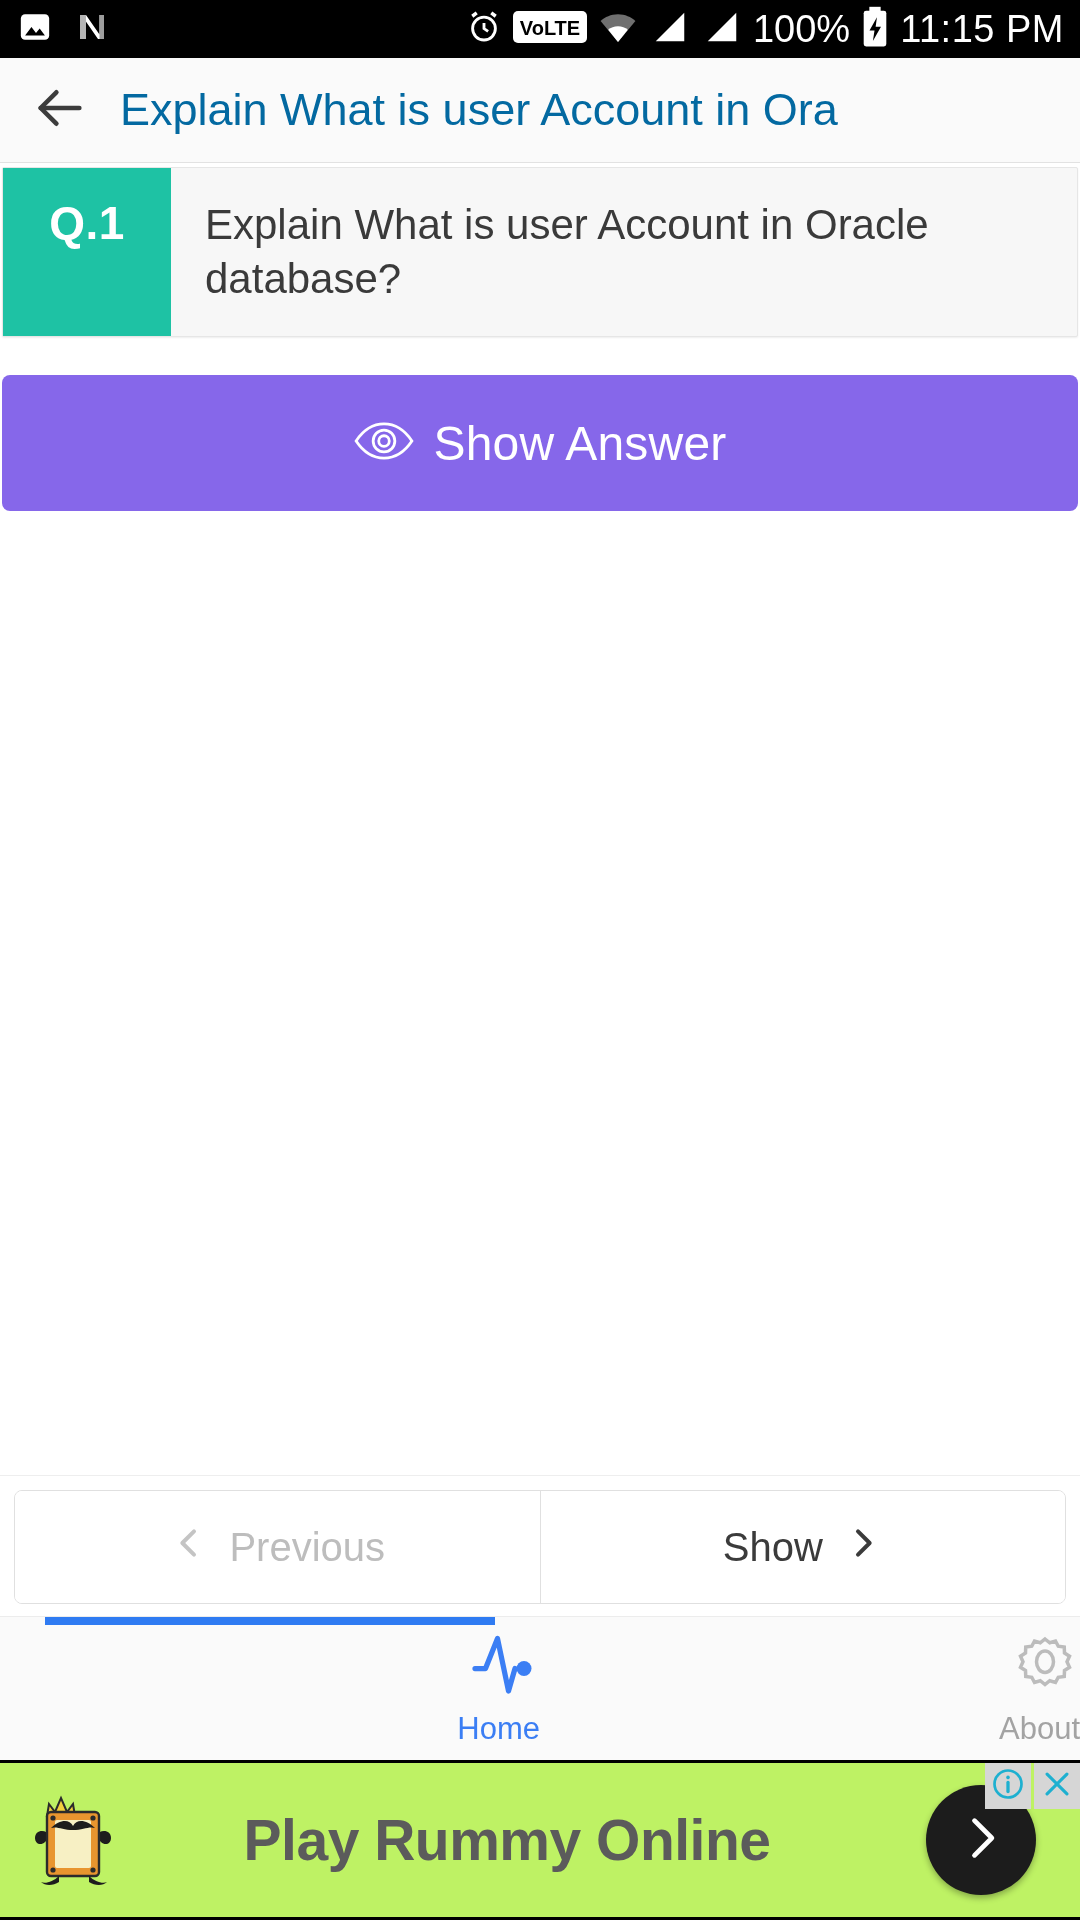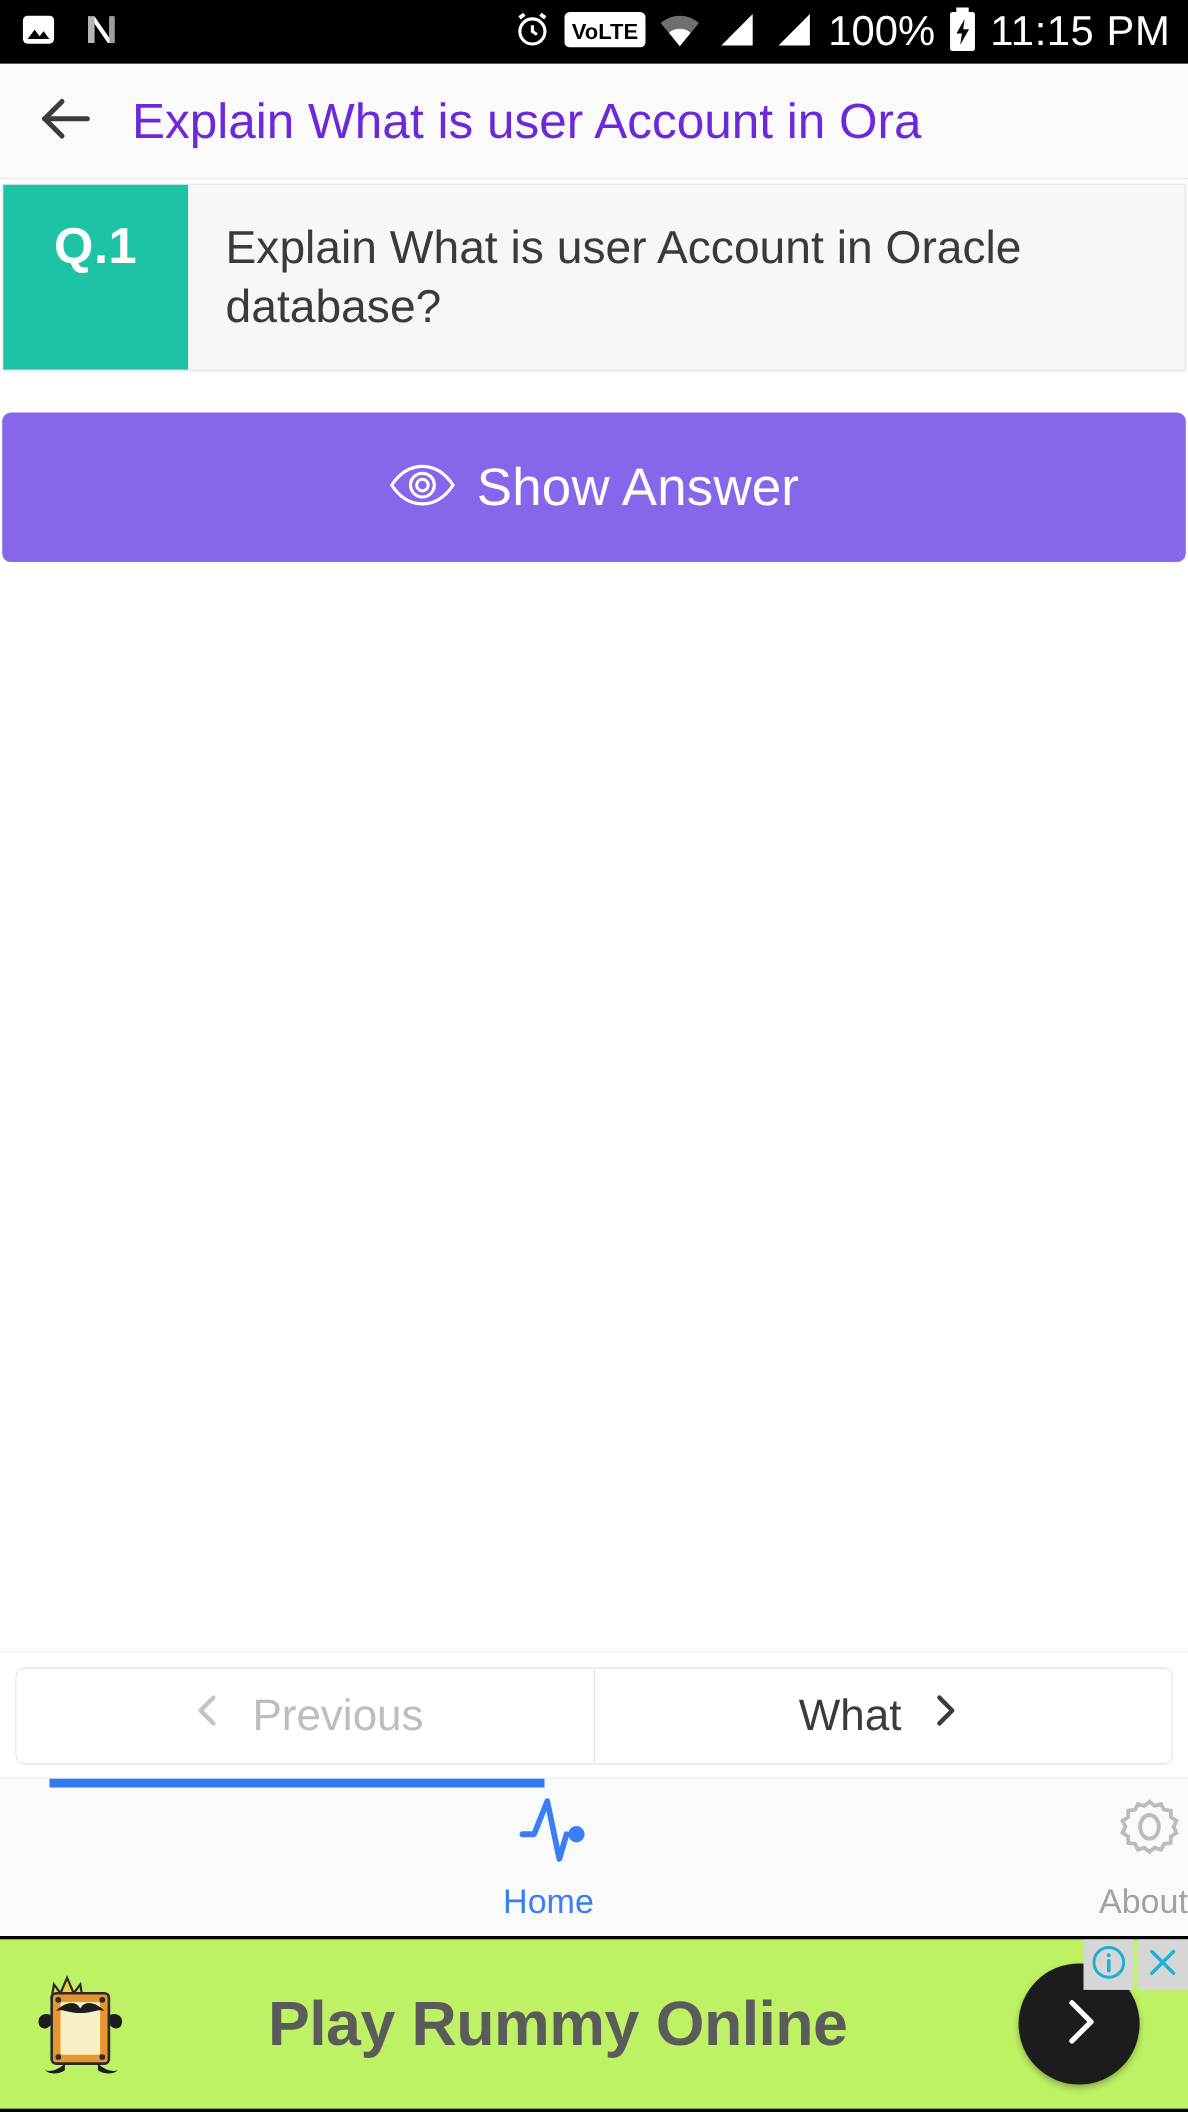--- a/index.html
+++ b/index.html
@@ -24,21 +24,21 @@
   .ic { display:block; }
 
   
   .toolbar {
     flex:0 0 105px; background:#fafafa;
     display:flex; align-items:center; padding:0 24px;
     border-bottom:1px solid #e2e2e2;
   }
   .back-btn { width:72px; height:72px; display:flex; align-items:center; justify-content:center; flex:0 0 auto; }
   .toolbar-title {
-    font-size:45px; color:#6d28d9; font-weight:400;
+    font-size:45px; color:#0369a1; font-weight:400;
     margin-left:24px; white-space:nowrap; overflow:hidden;
     line-height:1.1;
   }
 
   
   .content { flex:1 1 auto; display:flex; flex-direction:column; background:#ffffff; overflow:hidden; }
 
   .qcard {
     margin:4px 2px 0 2px;
     background:#f7f7f7;
@@ -70,21 +70,21 @@
     gap:18px;
     color:#ffffff;
   }
   .show-answer-label { font-size:48px; font-weight:400; letter-spacing:0.2px; }
 
   .answer-area { flex:1 1 auto; background:#ffffff; }
 
   
   .pager-wrap { flex:0 0 auto; background:#ffffff; border-top:1px solid #eeeeee; padding:14px 14px 12px 14px; }
   .pager {
-    display:flex; height:88px;
+    display:flex; height:114px;
     border:1px solid #e0e0e0; border-radius:8px; overflow:hidden;
     background:#ffffff;
   }
   .pager-cell {
     flex:1 1 0; display:flex; align-items:center; justify-content:center; gap:20px;
     background:#ffffff; font-size:40px; color:#3b3b3b;
   }
   .pager-cell.disabled { color:#bdbdbd; }
   .pager-cell + .pager-cell { border-left:1px solid #e0e0e0; }
   .pager-cell.share { flex:0 0 330px; }
@@ -219,21 +219,21 @@
     <div class="pager">
       <div class="pager-cell disabled">
         <span>
           <svg width="40" height="52" viewBox="0 0 24 24" fill="none" stroke="#c4c4c4" stroke-width="2.4" stroke-linecap="round" stroke-linejoin="round">
               <path d="M15 5 8 12l7 7"></path>
             </svg>
         </span>
         <span>Previous</span>
       </div>
       <div class="pager-cell">
-        <span>What</span>
+        <span>Show</span>
         <span>
           <svg width="40" height="52" viewBox="0 0 24 24" fill="none" stroke="#3b3b3b" stroke-width="2.4" stroke-linecap="round" stroke-linejoin="round">
               <path d="M9 5l7 7-7 7"></path>
             </svg>
         </span>
       </div>
     </div>
   </div>
 
   <div class="tabbar">

